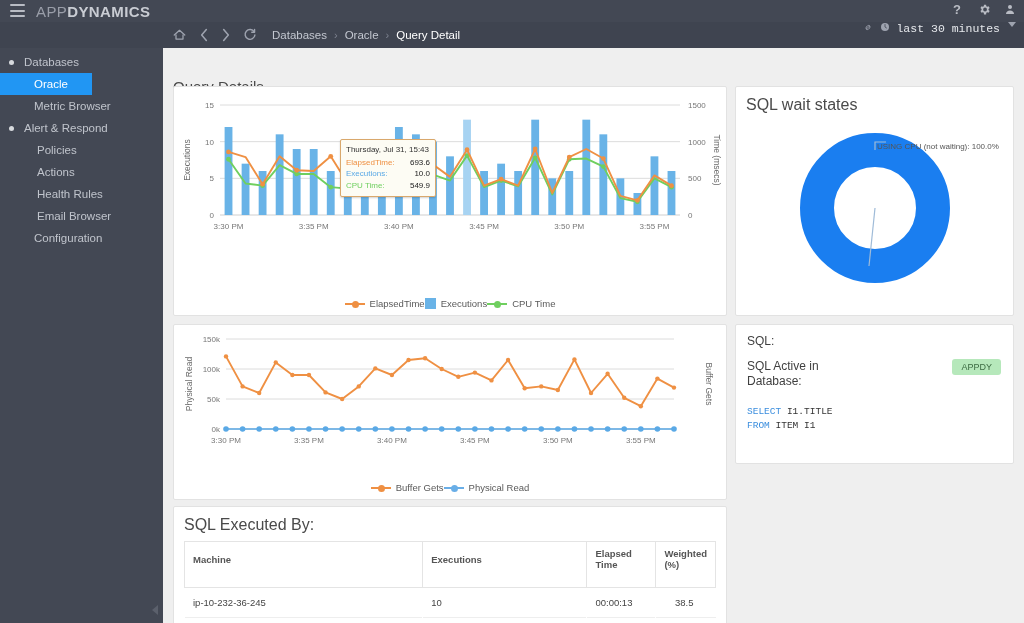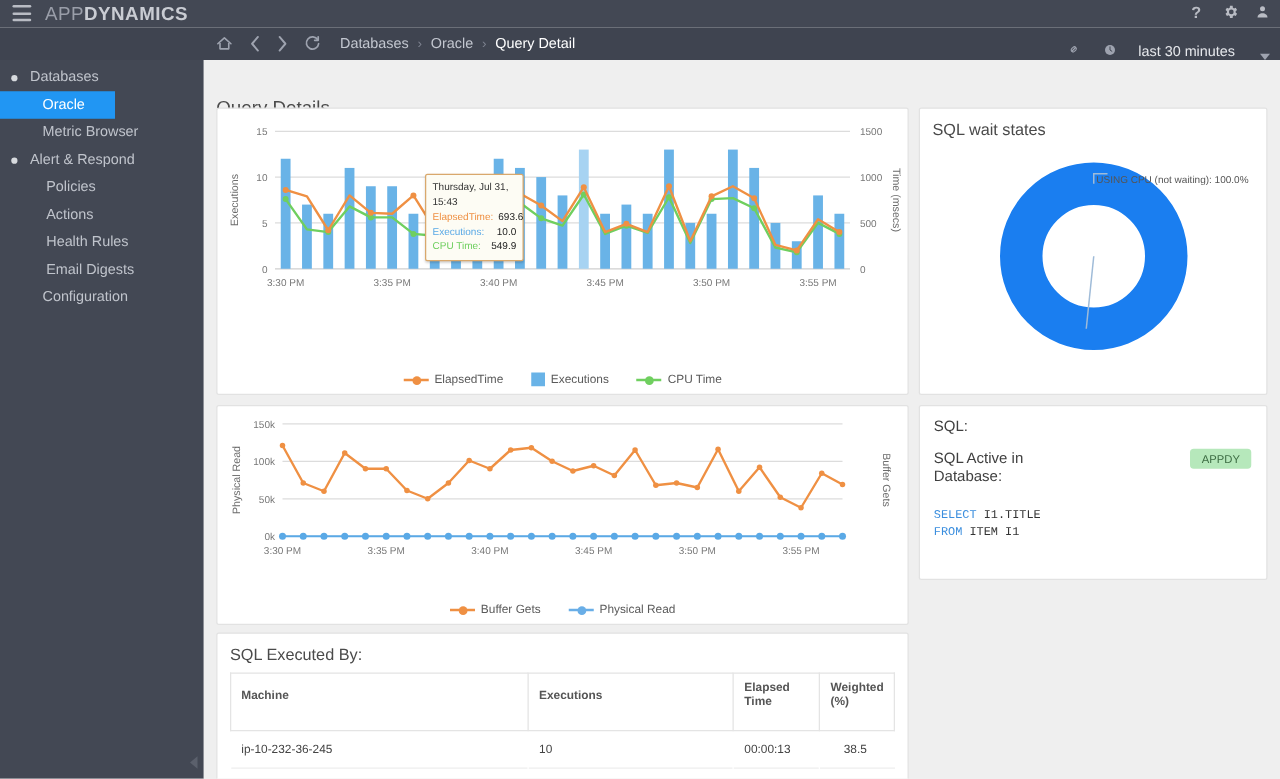--- a/index.html
+++ b/index.html
@@ -34,21 +34,21 @@
   .navicons { position: absolute; left: 172px; top: 0; height: 26px; display: flex;
     align-items: center; gap: 12px; }
   .navicons .ni { cursor: pointer; display: block; }
   .navicons .ni svg { display: block; stroke: #9ea3af; fill: none; stroke-width: 2; }
   .crumbs { position: absolute; left: 272px; top: 0; height: 26px; display: flex;
     align-items: center; font-size: 11.5px; color: #c3c7d0; gap: 7px; }
   .crumbs .sep { color: #7d828f; font-size: 11px; }
   .crumbs .c-link { cursor: pointer; color: #c3c7d0; }
   .crumbs .c-cur { color: #ffffff; }
   .timepicker { position: absolute; right: 8px; top: 0; height: 26px; display: flex;
-    align-items: flex-end; gap: 18px; font-size: 11.5px; color: #e6e8ec; cursor: pointer; }
+    align-items: flex-start; gap: 6px; font-size: 11.5px; color: #e6e8ec; cursor: pointer; font-family: Liberation Mono, monospace; }
   .timepicker .glyph { color: #9ea3af; font-size: 11px; }
   .timepicker .caret { width: 0; height: 0; border-left: 4px solid transparent;
     border-right: 4px solid transparent; border-top: 5px solid #9ea3af; margin-left: 2px; }
 
   
   .sidebar {
     position: absolute; left: 0; top: 48px; width: 163px; height: 575px;
     background: #434854; padding-top: 3px;
   }
   .side-item { position: relative; height: 22px; display: flex; align-items: center;
@@ -64,51 +64,51 @@
     border-top: 5px solid transparent; border-bottom: 5px solid transparent;
     border-right: 6px solid #5b606c; cursor: pointer; }
 
   
   .content { position: absolute; left: 163px; top: 48px; width: 861px; height: 575px;
     background: #efefef; overflow: hidden; }
   .page-title { font-size: 15px; color: #4a4a4a; padding: 10px 0 8px 10px; margin-top: 20px; }
 
   .panel { background: #ffffff; border: 1px solid #e2e2e2; border-radius: 2px;
     position: absolute; }
-  .panel-title { font-size: 13px; color: #4a4a4a; }
+  .panel-title { font-size: 16px; color: #4a4a4a; }
 
   
   #panel-exec { left: 10px; top: 38px; width: 554px; height: 230px; }
   #panel-phys { left: 10px; top: 276px; width: 554px; height: 176px; }
   #panel-table { left: 10px; top: 458px; width: 554px; height: 123px; }
   #panel-wait { left: 572px; top: 38px; width: 279px; height: 230px; }
   #panel-sql  { left: 572px; top: 276px; width: 279px; height: 140px; }
 
   .chart-wrap { position: relative; width: 100%; height: 100%; }
   svg.chart { display: block; }
   .axis-label { font-size: 8.5px; fill: #6b6b6b; font-family: "Liberation Sans", sans-serif; }
   .tick-label { font-size: 8px; fill: #777777; font-family: "Liberation Sans", sans-serif; }
   .grid { stroke: #dcdcdc; stroke-width: 1; }
   .axis-line { stroke: #cfcfcf; stroke-width: 1; }
 
   .legend { position: absolute; bottom: 6px; left: 0; width: 100%;
-    display: flex; justify-content: center; align-items: center; gap: 22px; }
+    display: flex; justify-content: center; align-items: center; }
   .lg { display: flex; align-items: center; gap: 5px; font-size: 9.5px; color: #5a5a5a; }
   .lg .mk-line { position: relative; width: 20px; height: 9px; }
   .lg .mk-line::before { content: ""; position: absolute; left: 0; top: 4px; width: 20px;
     height: 2px; background: currentColor; }
   .lg .mk-line::after { content: ""; position: absolute; left: 7px; top: 1.5px; width: 7px;
     height: 7px; border-radius: 50%; background: currentColor; }
   .lg .mk-sq { width: 11px; height: 11px; background: #69b3e7; }
   .lg.orange .mk-line { color: #ef9043; }
   .lg.green .mk-line { color: #6fcf5f; }
   .lg.blue .mk-line { color: #69aee7; }
 
   
-  .tooltip { position: absolute; left: 166px; top: 52px; width: 79px;
+  .tooltip { position: absolute; left: 166px; top: 52px; width: 96px;
     background: #fdfcf4; border: 1px solid #d9a86c; border-radius: 2px;
     padding: 4px 5px 5px 5px; font-size: 8px; line-height: 1.45;
     box-shadow: 0 1px 2px rgba(0,0,0,.18); }
   .tt-date { color: #333333; font-size: 8px; margin-bottom: 1px; }
   .tt-row { display: flex; justify-content: space-between; gap: 4px; }
   .tt-k.elapsed { color: #ef9043; }
   .tt-k.exec { color: #5aa9e6; }
   .tt-k.cpu { color: #6fcf5f; }
   .tt-v { color: #222222; }
 
@@ -231,21 +231,21 @@
     <div class="side-item lvl2">
       <span>Policies</span>
     </div>
     <div class="side-item lvl2">
       <span>Actions</span>
     </div>
     <div class="side-item lvl2">
       <span>Health Rules</span>
     </div>
     <div class="side-item lvl2">
-      <span>Email Digests</span>
+      <span>Email Browser</span>
     </div>
     <div class="side-item lvl1">
       <span>Configuration</span>
     </div>
     <div class="side-collapse"></div>
   </div>
 
   <div class="content">
     <div class="page-title">Query Details</div>
 

